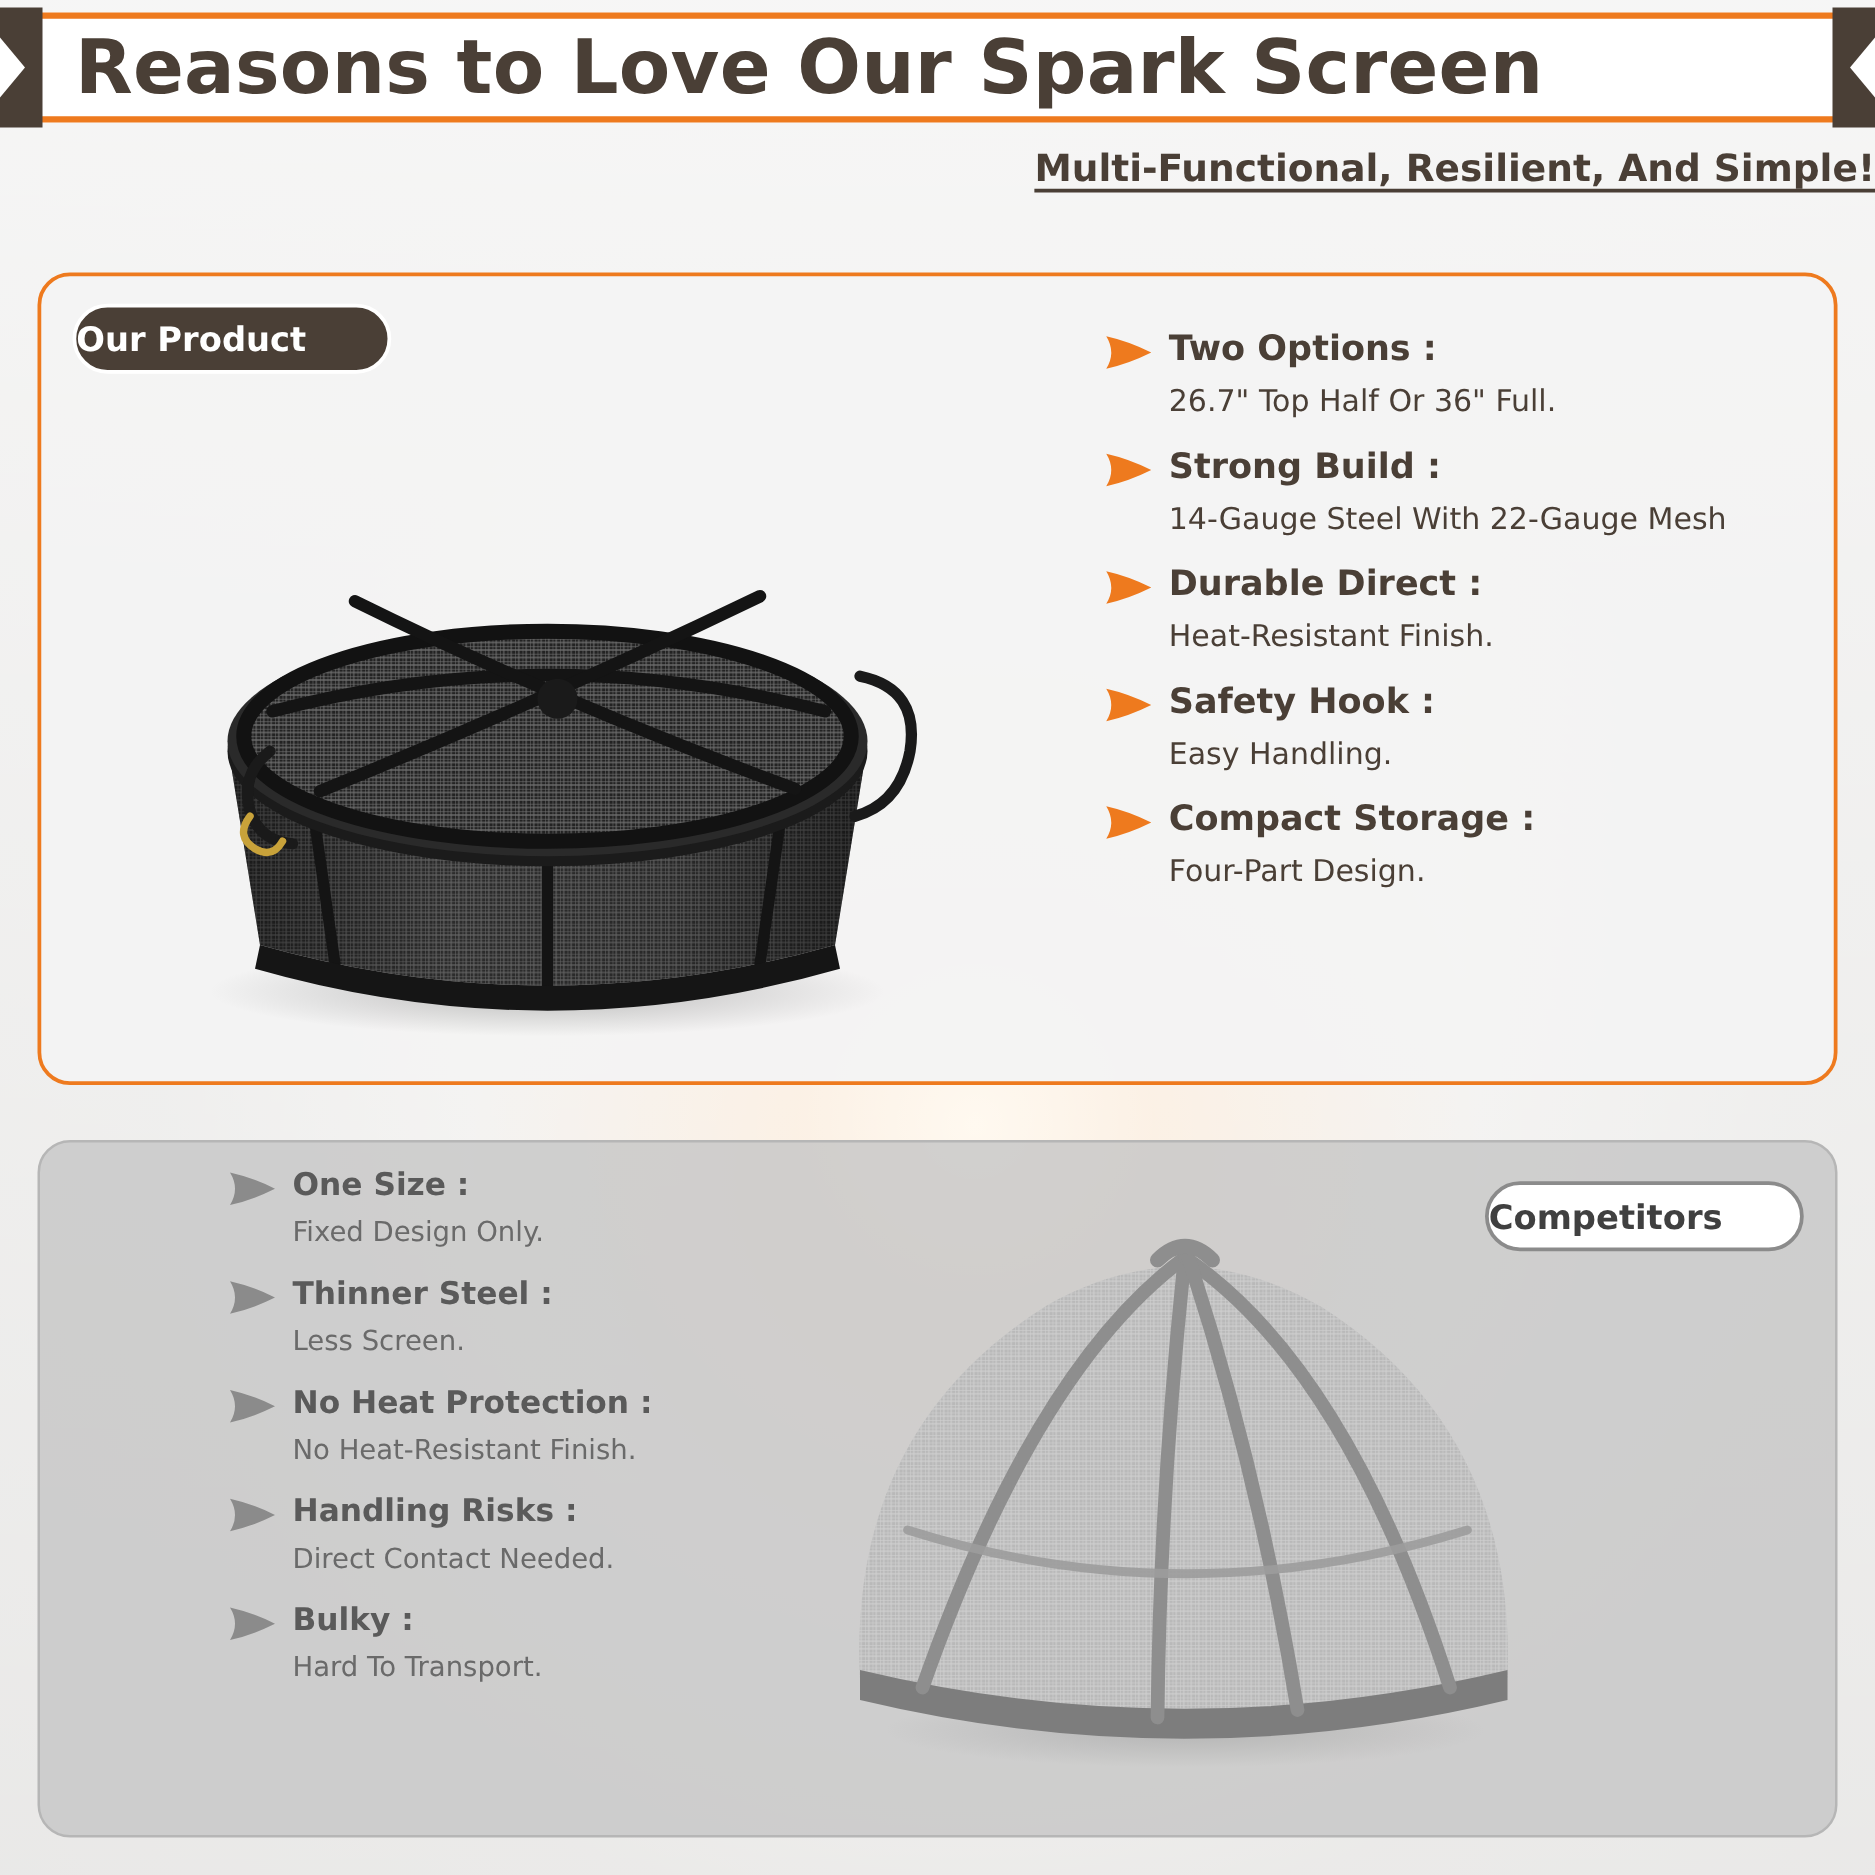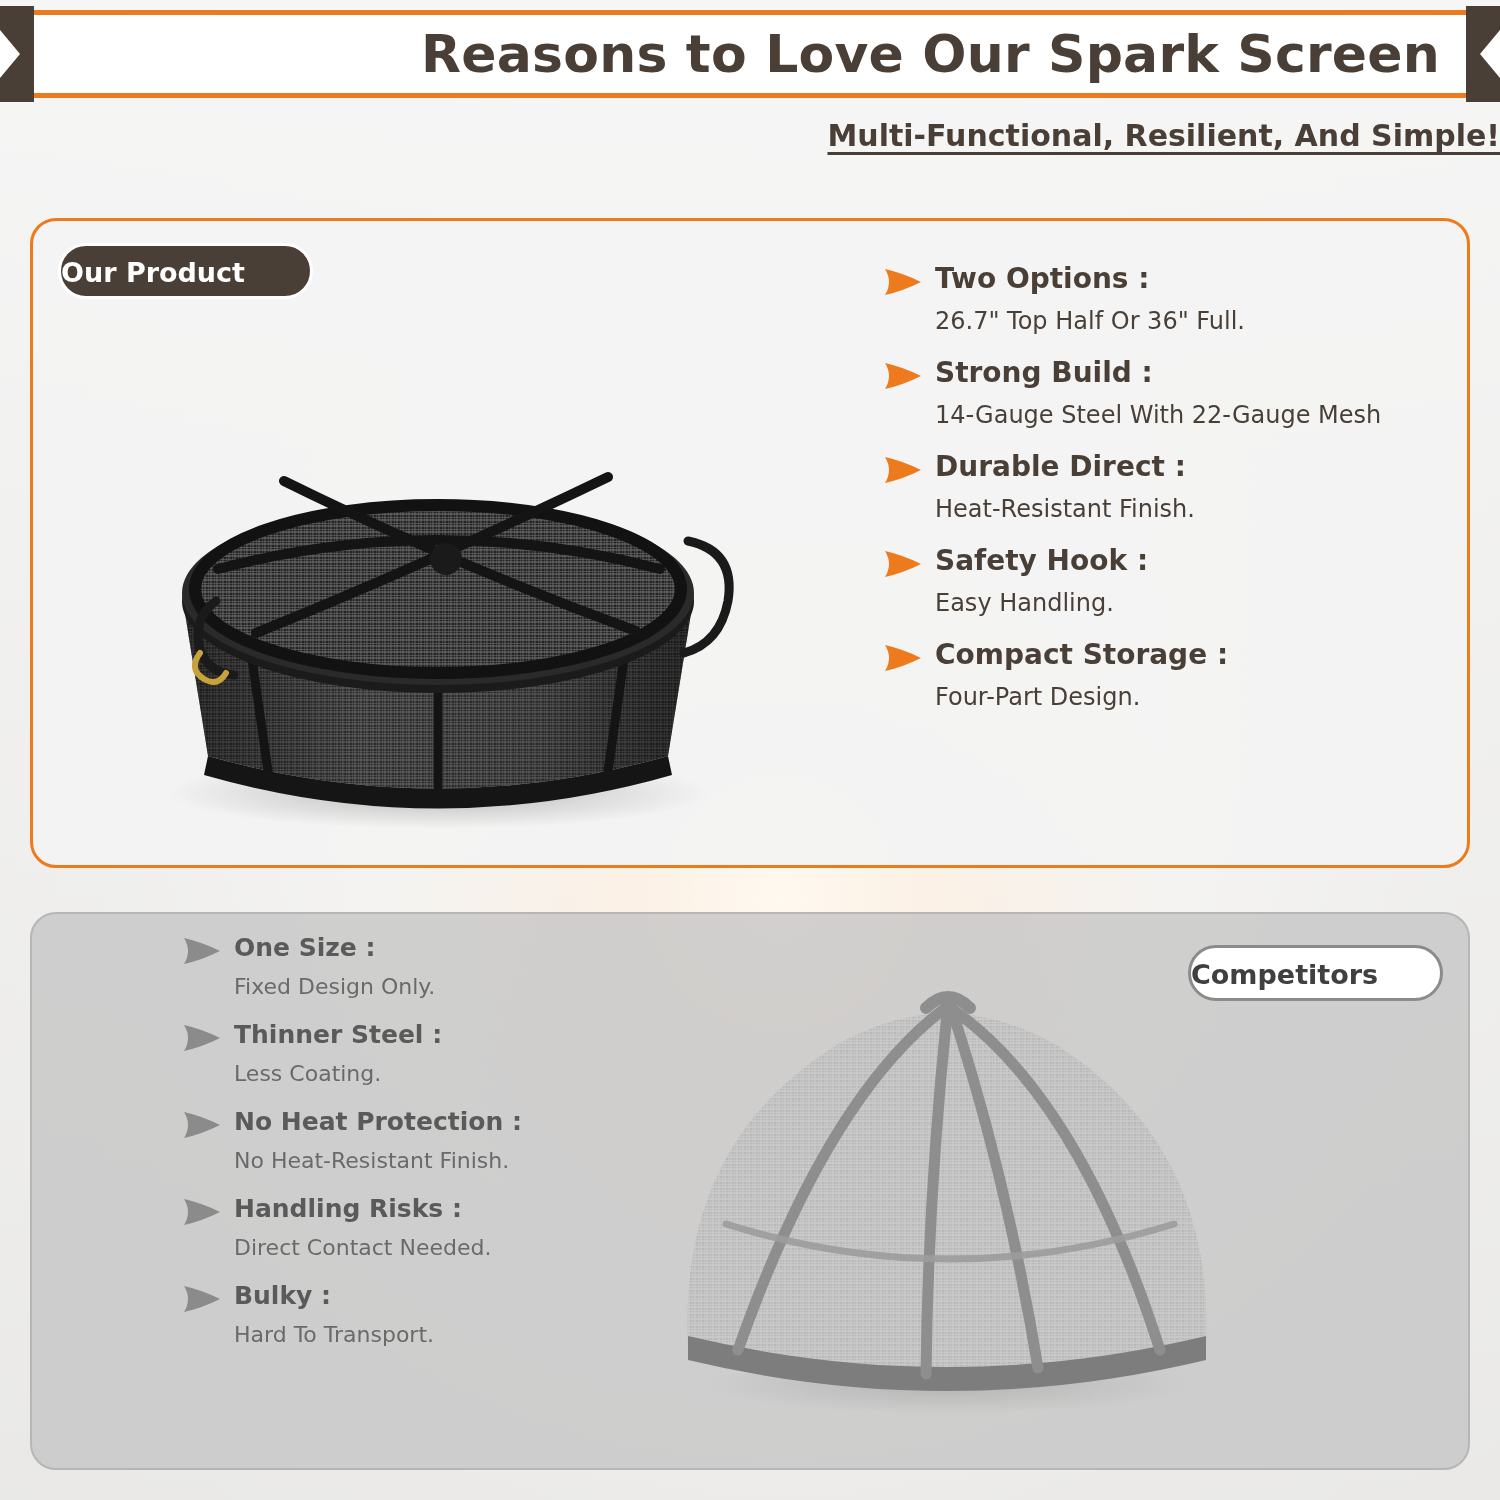--- a/index.html
+++ b/index.html
@@ -72,22 +72,22 @@
     right: 0;
     border-right: 20px solid #ffffff;
   }
   .banner-title {
     position: absolute;
     top: 0;
     left: 60px;
     right: 60px;
     height: 96px;
     line-height: 96px;
-    text-align: right;
-    font-size: 52px;
+    text-align: left;
+    font-size: 60px;
     font-weight: bold;
     color: #4a3f36;
     letter-spacing: 0.2px;
     white-space: nowrap;
   }
 
   .subtitle {
     position: absolute;
     top: 118px;
     left: 0;
@@ -379,21 +379,21 @@
         </svg>
         <div class="feature-title">One Size :</div>
         <div class="feature-desc">Fixed Design Only.</div>
       </div>
 
       <div class="feature">
         <svg class="arrow-icon" viewBox="0 0 40 30">
           <path d="M2 2 Q20 6 38 15 Q20 24 2 28 Q10 15 2 2 Z" fill="#8b8b8b"></path>
         </svg>
         <div class="feature-title">Thinner Steel :</div>
-        <div class="feature-desc">Less Coating.</div>
+        <div class="feature-desc">Less Screen.</div>
       </div>
 
       <div class="feature">
         <svg class="arrow-icon" viewBox="0 0 40 30">
           <path d="M2 2 Q20 6 38 15 Q20 24 2 28 Q10 15 2 2 Z" fill="#8b8b8b"></path>
         </svg>
         <div class="feature-title">No Heat Protection :</div>
         <div class="feature-desc">No Heat-Resistant Finish.</div>
       </div>
 

